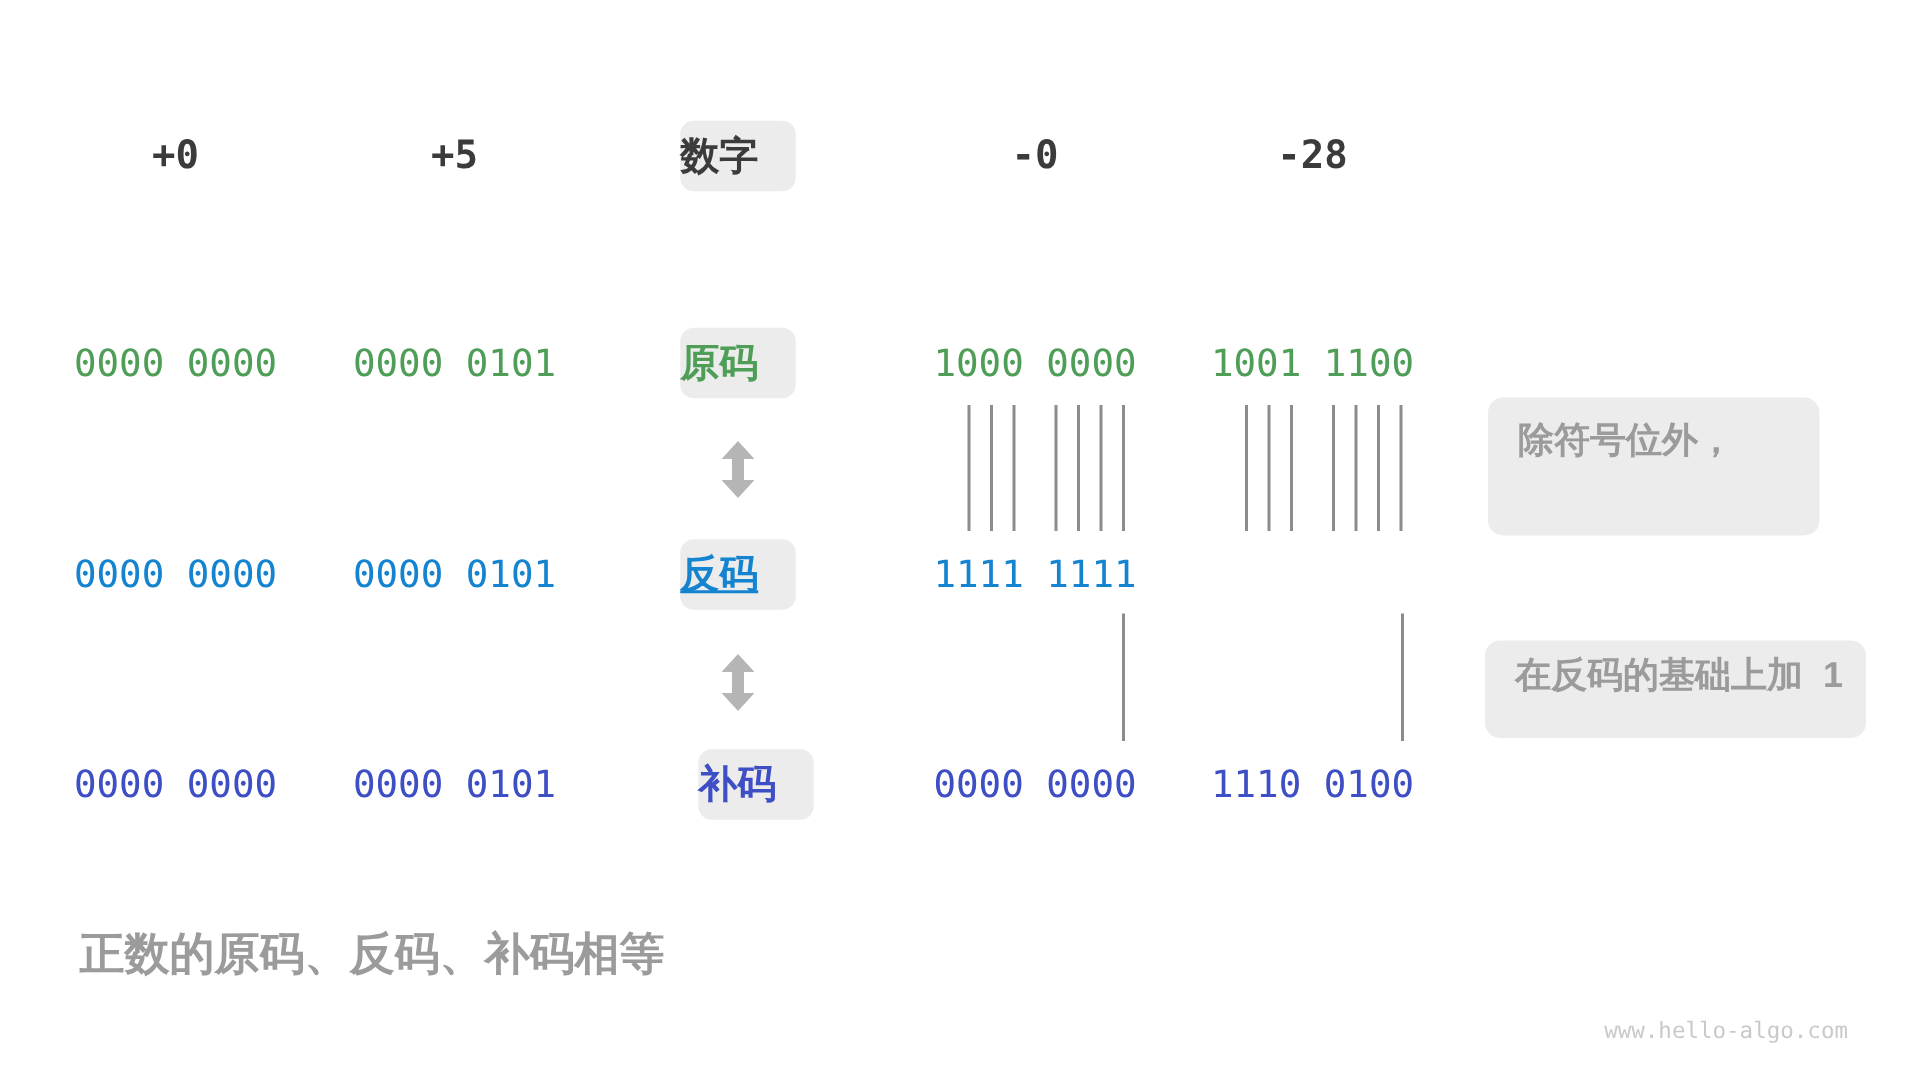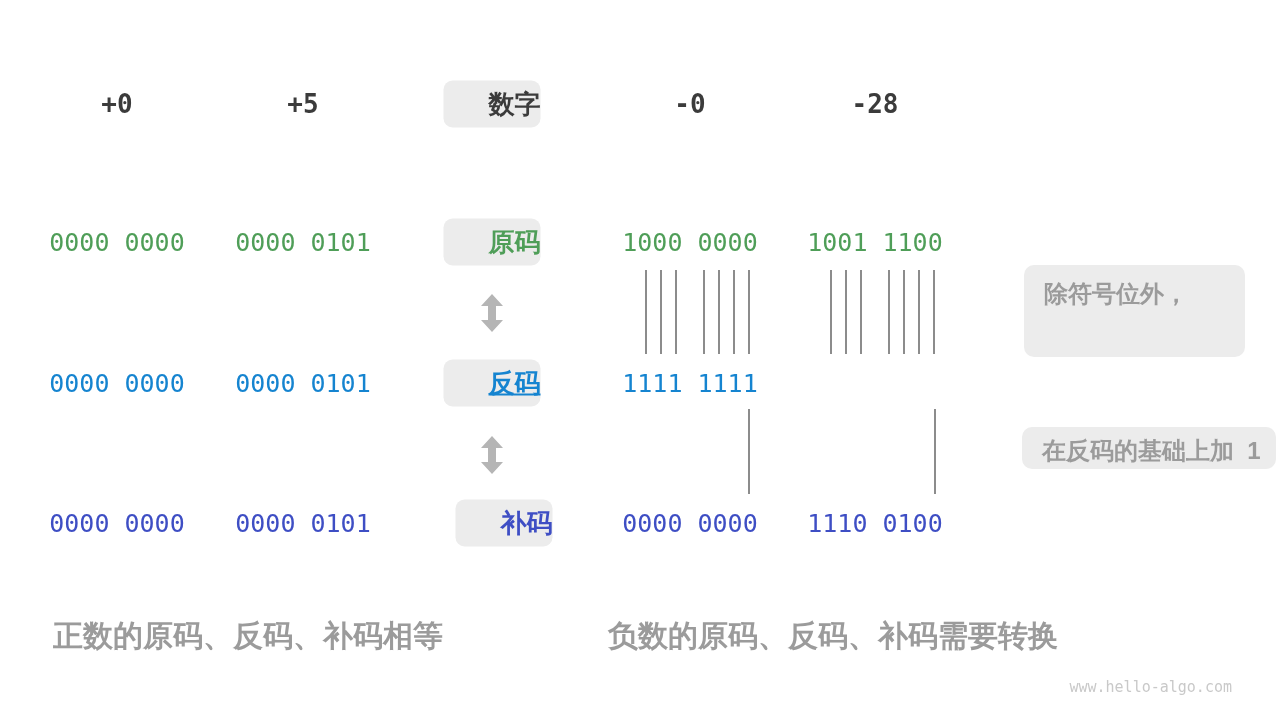--- a/index.html
+++ b/index.html
@@ -24,39 +24,39 @@
     font-family:"DejaVu Sans Mono",monospace; font-size:25px; white-space:pre;
   }
   .c1{left:117px}.c2{left:303px}.c4{left:690px}.c5{left:875px}
   .r-head{top:104px}.r-yuan{top:242px}.r-fan{top:383px}.r-bu{top:523px}
   .head-num{font-weight:bold; font-size:26px; color:var(--ink);}
   .v-yuan{color:var(--green);}
   .v-fan{color:var(--blue);}
   .v-bu{color:var(--indigo);}
   .labelbox{
     position:absolute; left:492px; transform:translate(-50%,-50%);
-    width:97px; height:47px; background:var(--boxbg); border-radius:9px;
-    display:flex; align-items:center; justify-content:flex-end;
+    width:77px; height:47px; background:var(--boxbg); border-radius:9px;
+    display:flex; align-items:center; justify-content:flex-start;
     font-weight:bold; font-size:26px;
   }
   .lb-head{color:var(--ink);}
   .lb-yuan{color:var(--green);}
   .lb-fan{color:var(--blue);text-decoration:underline;}
   .lb-bu{color:var(--indigo);margin-left:12px;}
   .vline{position:absolute; width:2px; background:var(--line);}
   .flipline{top:270px; height:84px;}
   .carryline{top:409px; height:85px;}
   .arrow{position:absolute; left:481px; width:22px; height:38px;}
   .arrow svg{display:block;}
   .note{
     position:absolute; background:var(--boxbg); border-radius:10px;
-    color:var(--muted); font-weight:bold; font-size:24px; box-sizing:border-box;margin-left:32px;
+    color:var(--muted); font-weight:bold; font-size:24px; box-sizing:border-box;
   }
   #note-invert{left:992px; top:265px; width:221px; height:92px; padding:10px 0 0 20px; line-height:37px;}
-  #note-addone{left:990px; top:427px; width:254px; height:42px; line-height:47px; padding-left:20px; white-space:pre;}
+  #note-addone{left:990px; top:427px; width:254px; height:65px; line-height:47px; padding-left:20px; white-space:pre;}
   .caption{
     position:absolute; top:616px; color:var(--muted);
     font-weight:bold; font-size:30px; white-space:nowrap;
   }
   #caption-positive{left:53px;}
   #caption-negative{left:608px;}
   #watermark{
     position:absolute; right:48px; top:678px; color:var(--faint);
     font-family:"DejaVu Sans Mono",monospace; font-size:15px;
   }
@@ -128,17 +128,16 @@
 
   <div class="cell r-bu c1 v-bu">0000 0000</div>
   <div class="cell r-bu c2 v-bu">0000 0101</div>
   <div class="labelbox lb-bu r-bu">
     <span>补码</span>
   </div>
   <div class="cell r-bu c4 v-bu">0000 0000</div>
   <div class="cell r-bu c5 v-bu">1110 0100</div>
 
   <div class="caption" id="caption-positive">正数的原码、反码、补码相等</div>
-  <div class="caption" id="caption-negative">负数的原码、反码、补码需要转换</div>
 
   <div id="watermark">www.hello-algo.com</div>
 
 </div>
 
 </body></html>

